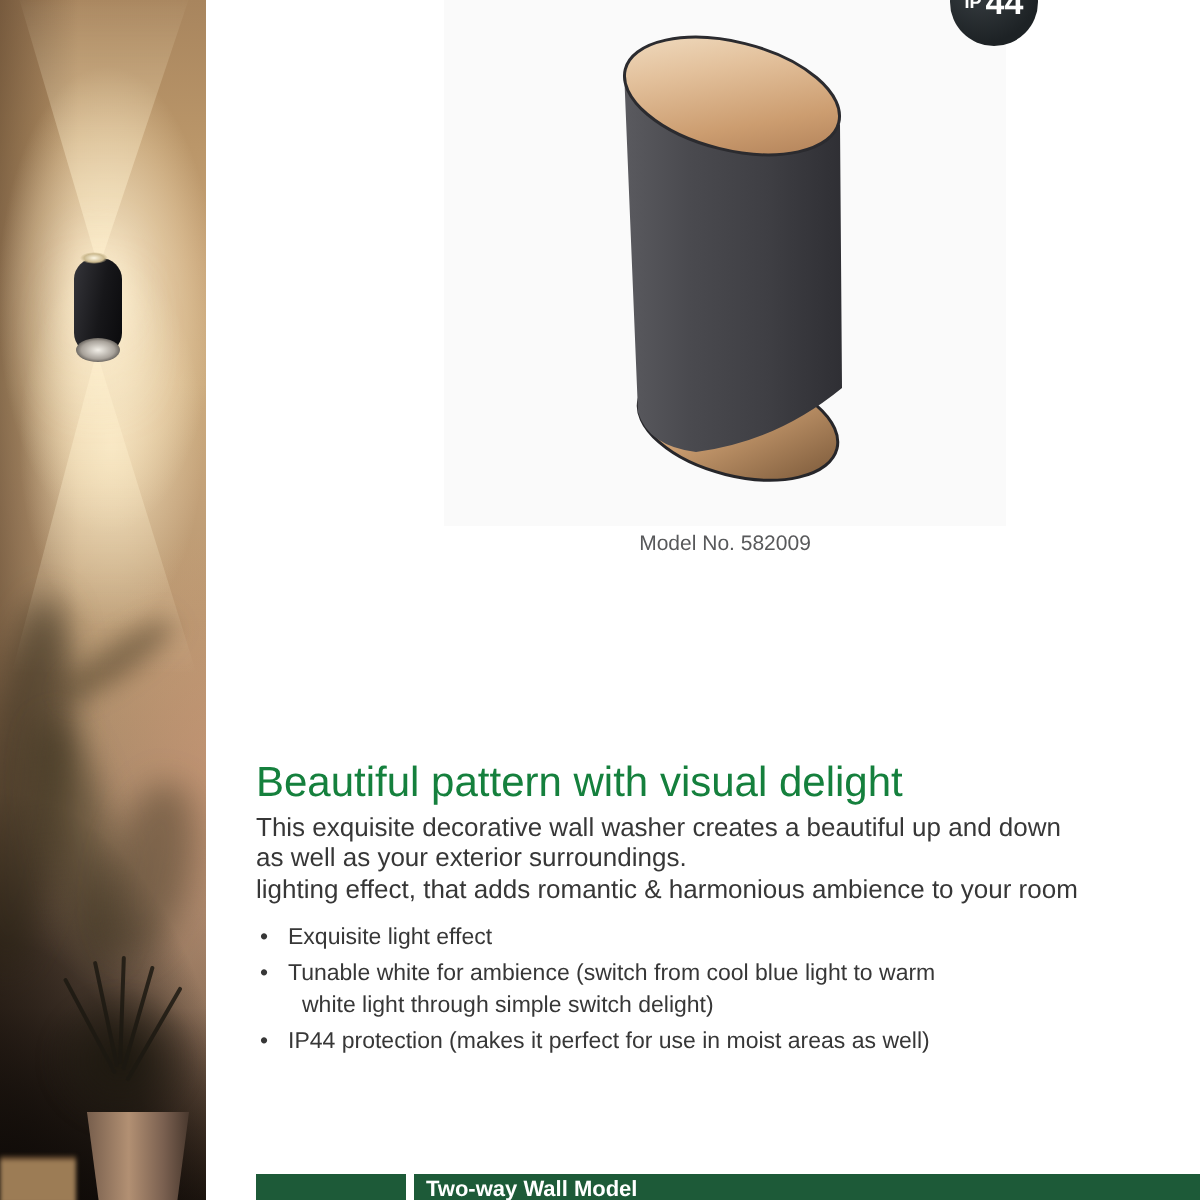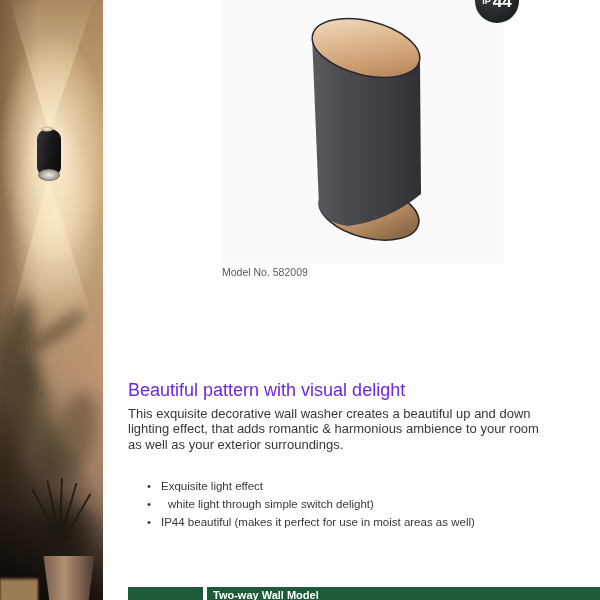--- a/index.html
+++ b/index.html
@@ -48,35 +48,35 @@
   .pot{position:absolute;left:40px;top:556px;width:58px;height:44px;
     clip-path:polygon(6% 0,94% 0,84% 100%,16% 100%);
     background:linear-gradient(to right,#6d5646,#b2907304 0%, #b29073 42%, #7a6050 70%, #3c2e25 100%);
     background:linear-gradient(to right,#6d5646 0%, #b29073 42%, #7a6050 72%, #3c2e25 100%);}
   .wood{position:absolute;left:0;top:578px;width:38px;height:22px;background:#9c7c55;
     border-top:2px solid #5e452c;filter:blur(1px);}
 
   
   .card{position:absolute;left:222px;top:0;width:281px;height:263px;background:#fafafa;}
   .product-svg{position:absolute;left:74px;top:6px;}
-  .caption{position:absolute;left:222px;top:266px;width:281px;
+  .caption{position:absolute;left:222px;top:266px;width:281px;text-align:center;
     font-size:10.5px;color:#58595b;}
 
   
   .badge{position:absolute;left:475px;top:-21px;width:44px;height:44px;border-radius:50%;
     background:radial-gradient(circle at 35% 30%, #3a4044, #1d2225 70%);color:#fff;
     display:flex;align-items:center;justify-content:center;z-index:5;}
   .badge .ip{font-size:9px;font-weight:bold;margin-right:2px;line-height:1;}
   .badge .val{font-size:17px;font-weight:bold;line-height:1;}
 
   
-  .heading{position:absolute;left:128px;top:380px;font-size:18px;color:#6d28d9;}
+  .heading{position:absolute;left:128px;top:380px;font-size:21px;color:#15803d;}
   .para{position:absolute;left:128px;top:406px;font-size:13px;line-height:15.4px;color:#373737;}
   .para div{white-space:nowrap;}
-  .features{position:absolute;left:128px;top:461px;margin:17px;padding:0;list-style:none;
+  .features{position:absolute;left:128px;top:461px;margin:0;padding:0;list-style:none;
     font-size:11.5px;line-height:16px;color:#373737;}
   .features li{position:relative;padding-left:16px;margin-bottom:2px;}
   .features li::before{content:"\2022";position:absolute;left:2px;top:0;}
   .features .cont{padding-left:7px;white-space:nowrap;}
   .features .ln{white-space:nowrap;}
 
   
   .footer-left{position:absolute;left:128px;top:587px;width:75px;height:16px;background:#1d5a38;}
   .footer-main{position:absolute;left:207px;top:587px;width:393px;height:16px;background:#1d5a38;
     color:#ffffff;font-size:11px;font-weight:bold;padding:2px 0 0 6px;box-sizing:border-box;}
@@ -137,33 +137,34 @@
 
   <div class="badge">
     <span class="ip">IP</span>
     <span class="val">44</span>
   </div>
 
   <div class="heading">Beautiful pattern with visual delight</div>
 
   <div class="para">
     <div>This exquisite decorative wall washer creates a beautiful up and down</div>
+    <div>as well as your exterior surroundings.</div>
     <div>lighting effect, that adds romantic &amp; harmonious ambience to your room</div>
-    <div>as well as your exterior surroundings.</div>
   </div>
 
   <ul class="features">
     <li>
       <div class="ln">Exquisite light effect</div>
     </li>
     <li>
+      <div class="ln">Tunable white for ambience (switch from cool blue light to warm</div>
       <div class="ln cont">white light through simple switch delight)</div>
     </li>
     <li>
-      <div class="ln">IP44 beautiful (makes it perfect for use in moist areas as well)</div>
+      <div class="ln">IP44 protection (makes it perfect for use in moist areas as well)</div>
     </li>
   </ul>
 
   <div class="footer-left"></div>
   <div class="footer-main">
     <span>Two-way Wall Model</span>
   </div>
 
 </div>
 

